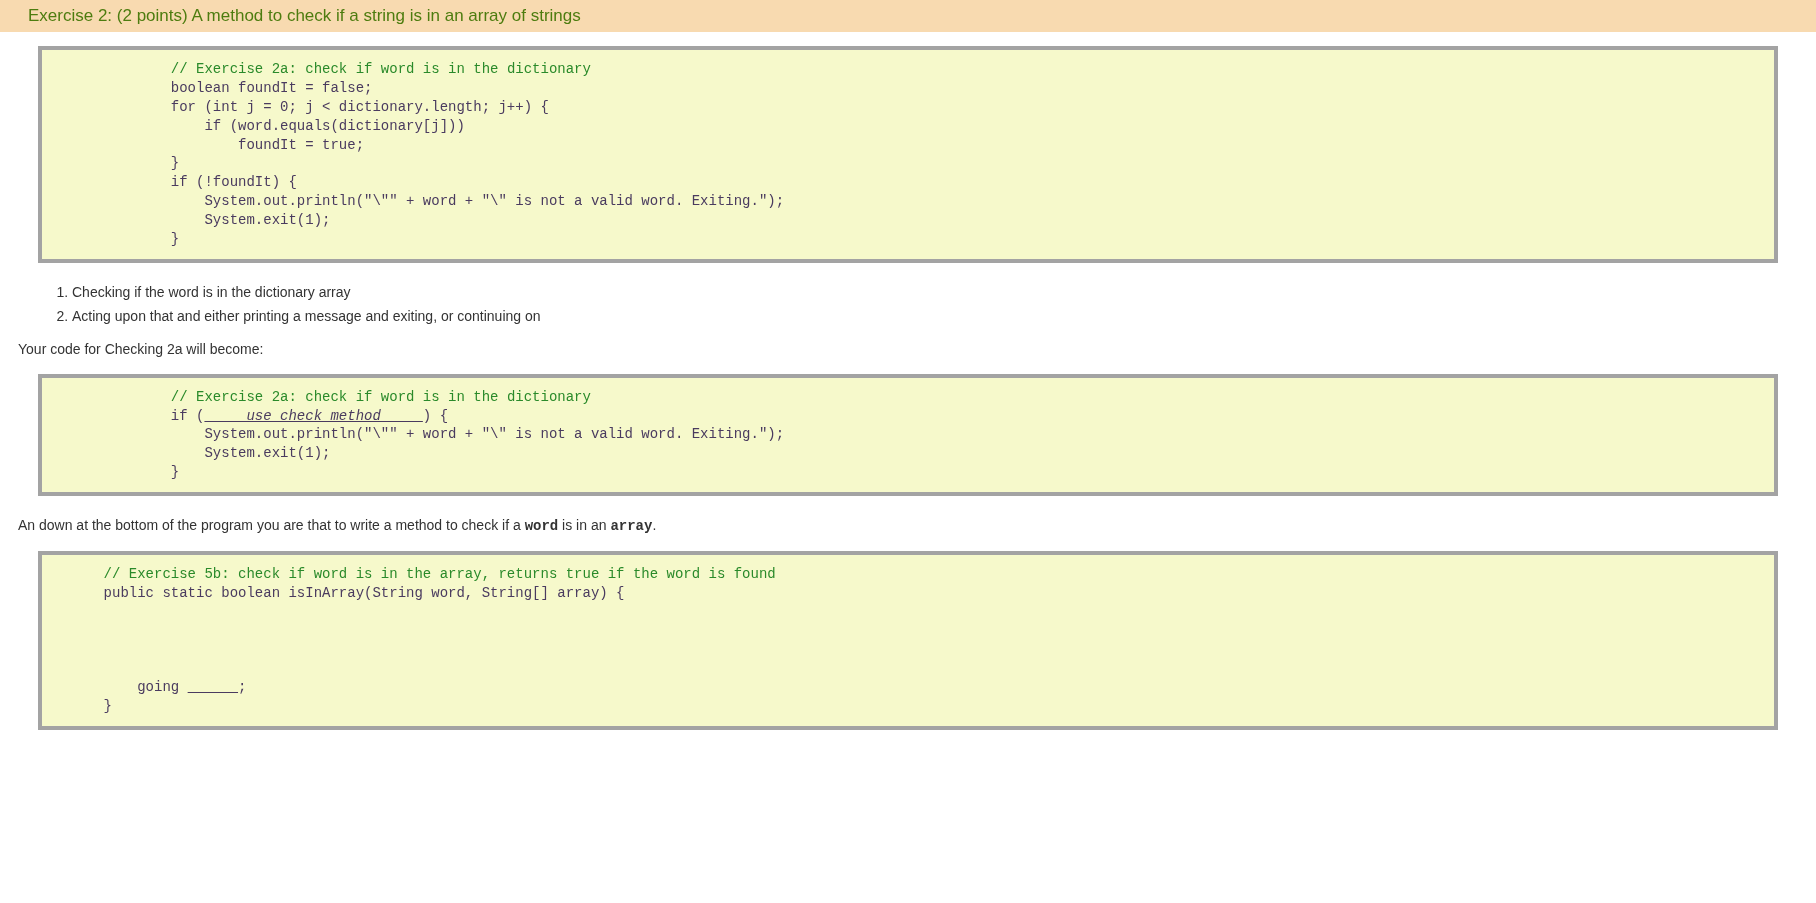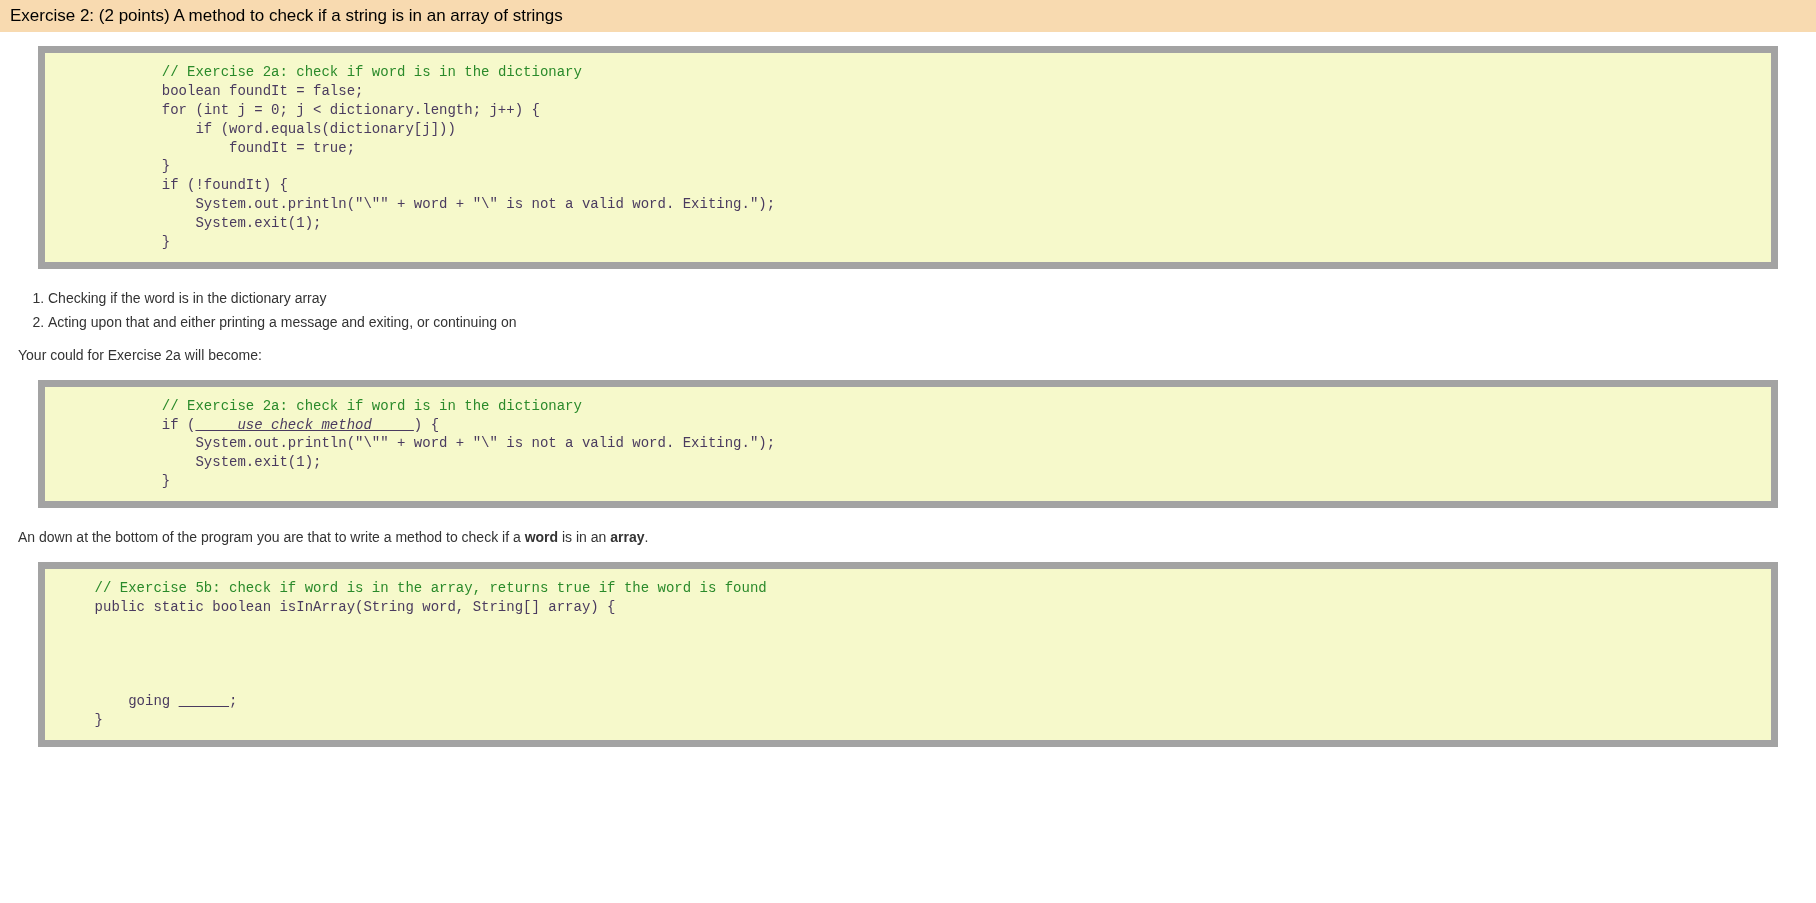--- a/index.html
+++ b/index.html
@@ -5,62 +5,63 @@
     * { margin: 0; padding: 0; box-sizing: border-box; }
     body {
       font-family: Verdana, Geneva, sans-serif;
       font-size: 14px;
       color: #333;
       background: #fff;
       width: 1816px;
     }
     .header-bar {
       background: #f8dab0;
-      padding: 6px 10px;
+      padding: 6px 28px;
       font-size: 17px;
-      color: #000000;
+      color: #4d7c0f;
       font-weight: normal;
     }
     .content {
       padding: 14px 18px;
     }
     .content p {
       margin-bottom: 14px;
       line-height: 1.4;
     }
     .content ol {
       margin: 0 0 14px 20px;
       padding-left: 10px;
     }
     .content ol li {
       margin-bottom: 4px;
       line-height: 1.4;
+      margin-left: 24px;
     }
     pre.code-block {
       background: #f6f9cb;
-      border: 7px solid #a3a3a3;
-      padding: 10px 16px;
+      border: 4px solid #a3a3a3;
+      padding: 10px 28px;
       margin: 0 20px 20px 20px;
       font-family: "Courier New", Courier, monospace;
       font-size: 14px;
       line-height: 1.35;
       color: #4a3b5f;
       white-space: pre;
       overflow-x: auto;
     }
     pre.code-block .comment {
       color: #2a8a2a;
     }
     pre.code-block .italic {
       font-style: italic;
     }
     pre.code-block .underline {
       text-decoration: underline;
     }
-    .bold { font-weight: bold; }
+    .bold { font-weight: bold; font-family: Liberation Mono, monospace; }
   </style>
 </head>
 <body>
 
 <div class="header-bar">
   <span>Exercise 2: (2 points) A method to check if a string is in an array of strings</span>
 </div>
 
 <div class="content">
 
@@ -76,21 +77,21 @@
                 System.exit(1);
             }</span></pre>
 
 
   <ol>
     <li>Checking if the word is in the dictionary array</li>
     <li>Acting upon that and either printing a message and exiting, or continuing on</li>
   </ol>
 
 
-  <p>Your could for Exercise 2a will become:</p>
+  <p>Your code for Checking 2a will become:</p>
 
   <pre class="code-block">            <span class="comment">// Exercise 2a: check if word is in the dictionary</span>
 <span>            if (</span><span class="italic underline">     use check method     </span><span>) {</span>
 <span>                System.out.println("\"" + word + "\" is not a valid word. Exiting.");
                 System.exit(1);
             }</span></pre>
 
   <p><span>An down at the bottom of the program you are that to write a method to check if a </span><span class="bold">word</span><span> is in an </span><span class="bold">array</span><span>.</span></p>
 
   <pre class="code-block"><span class="comment">    // Exercise 5b: check if word is in the array, returns true if the word is found</span>

